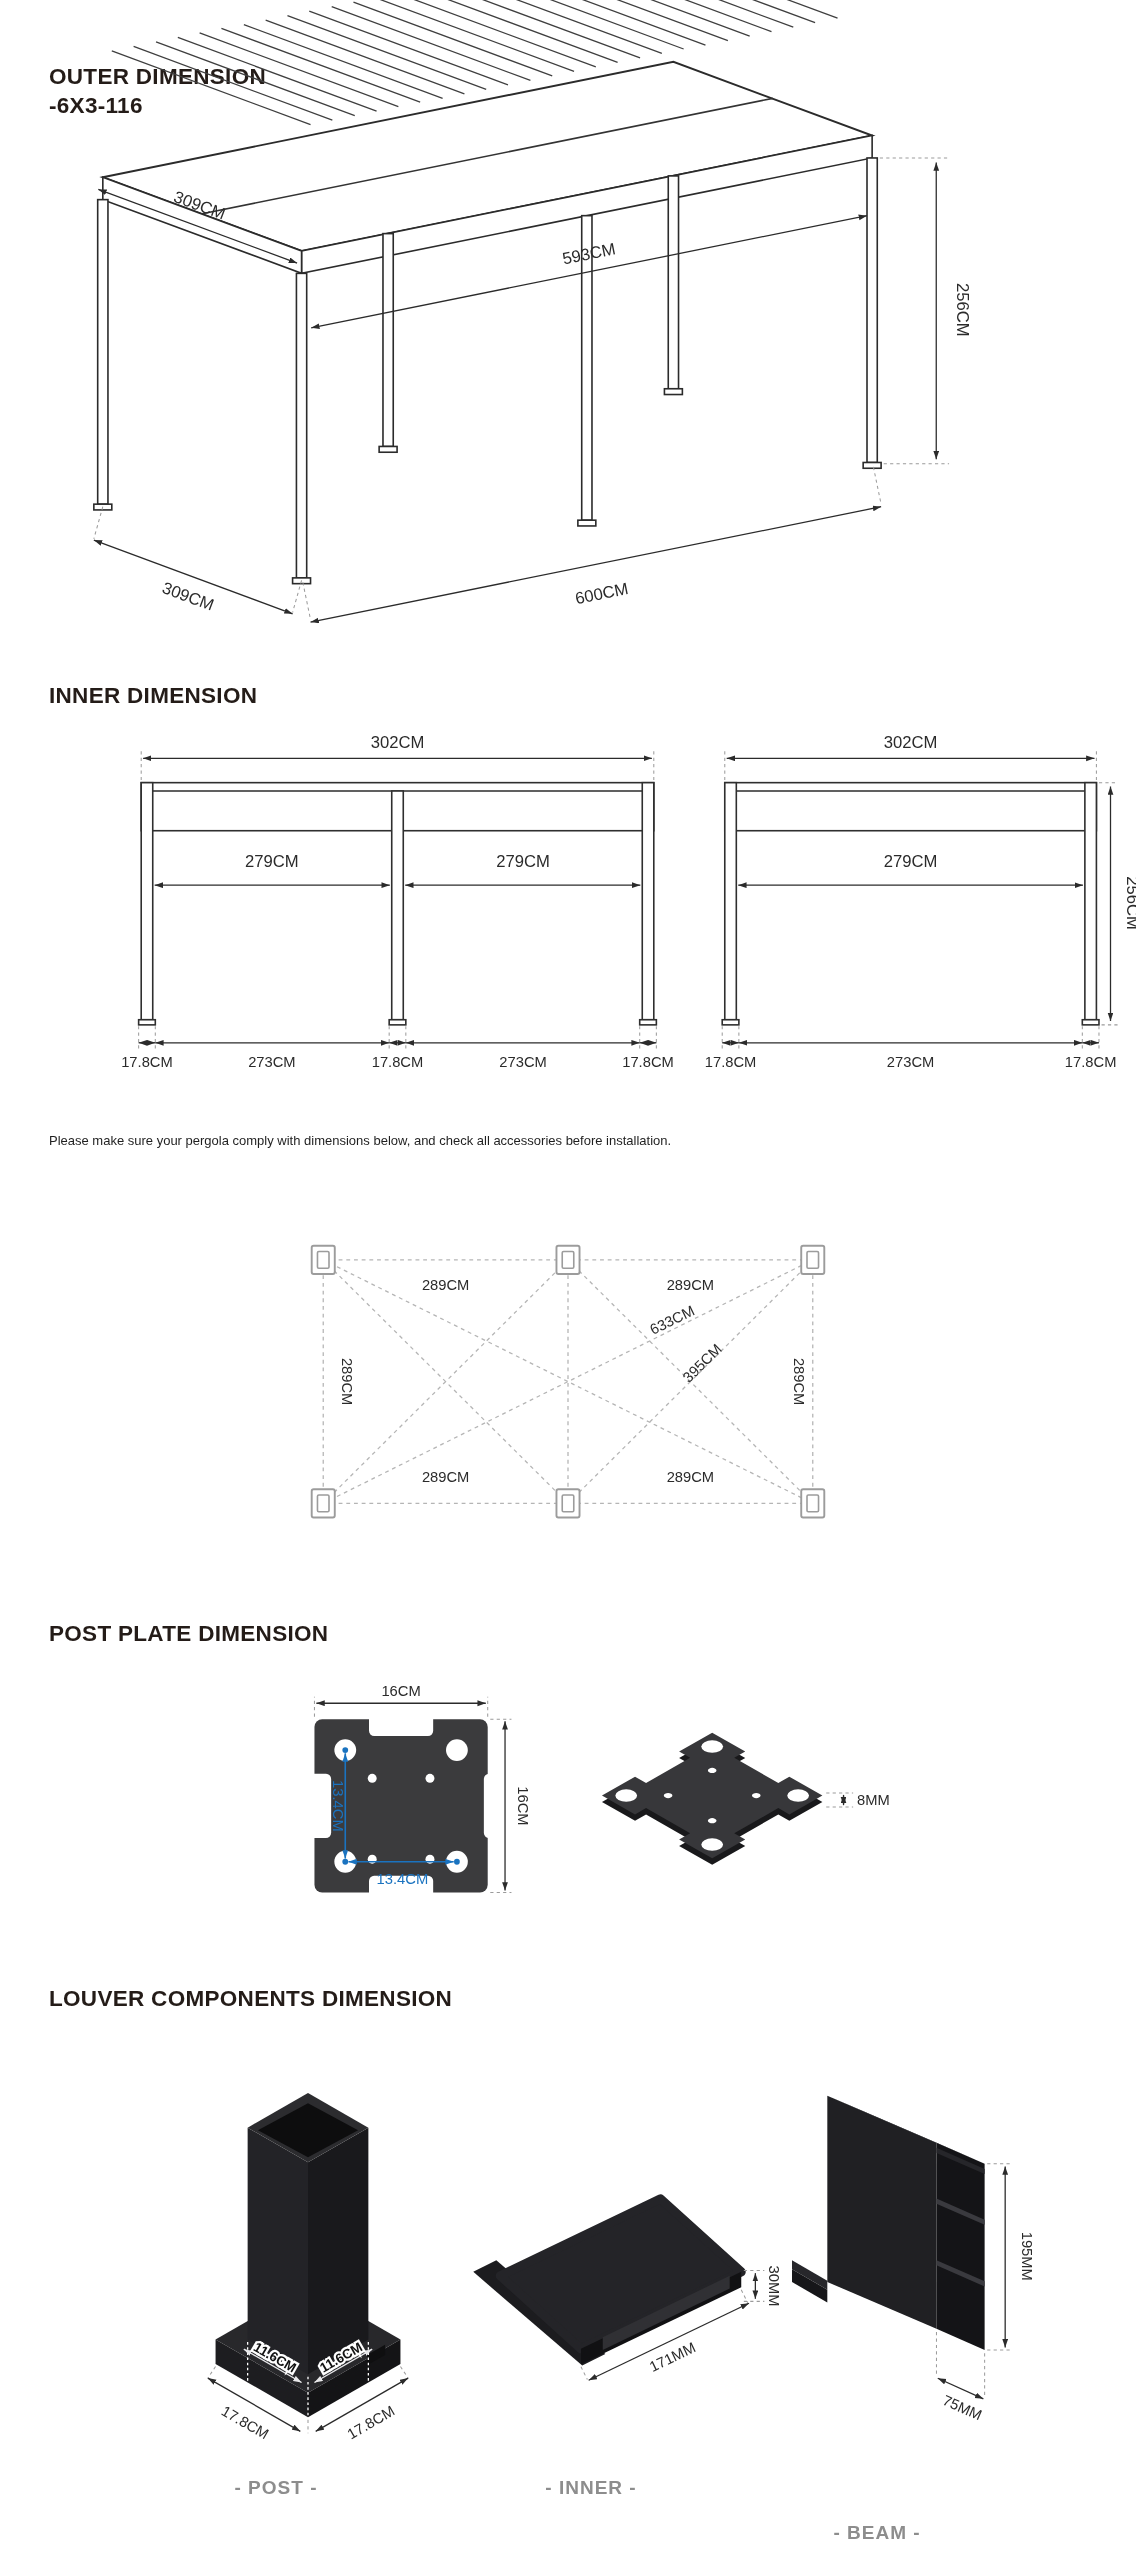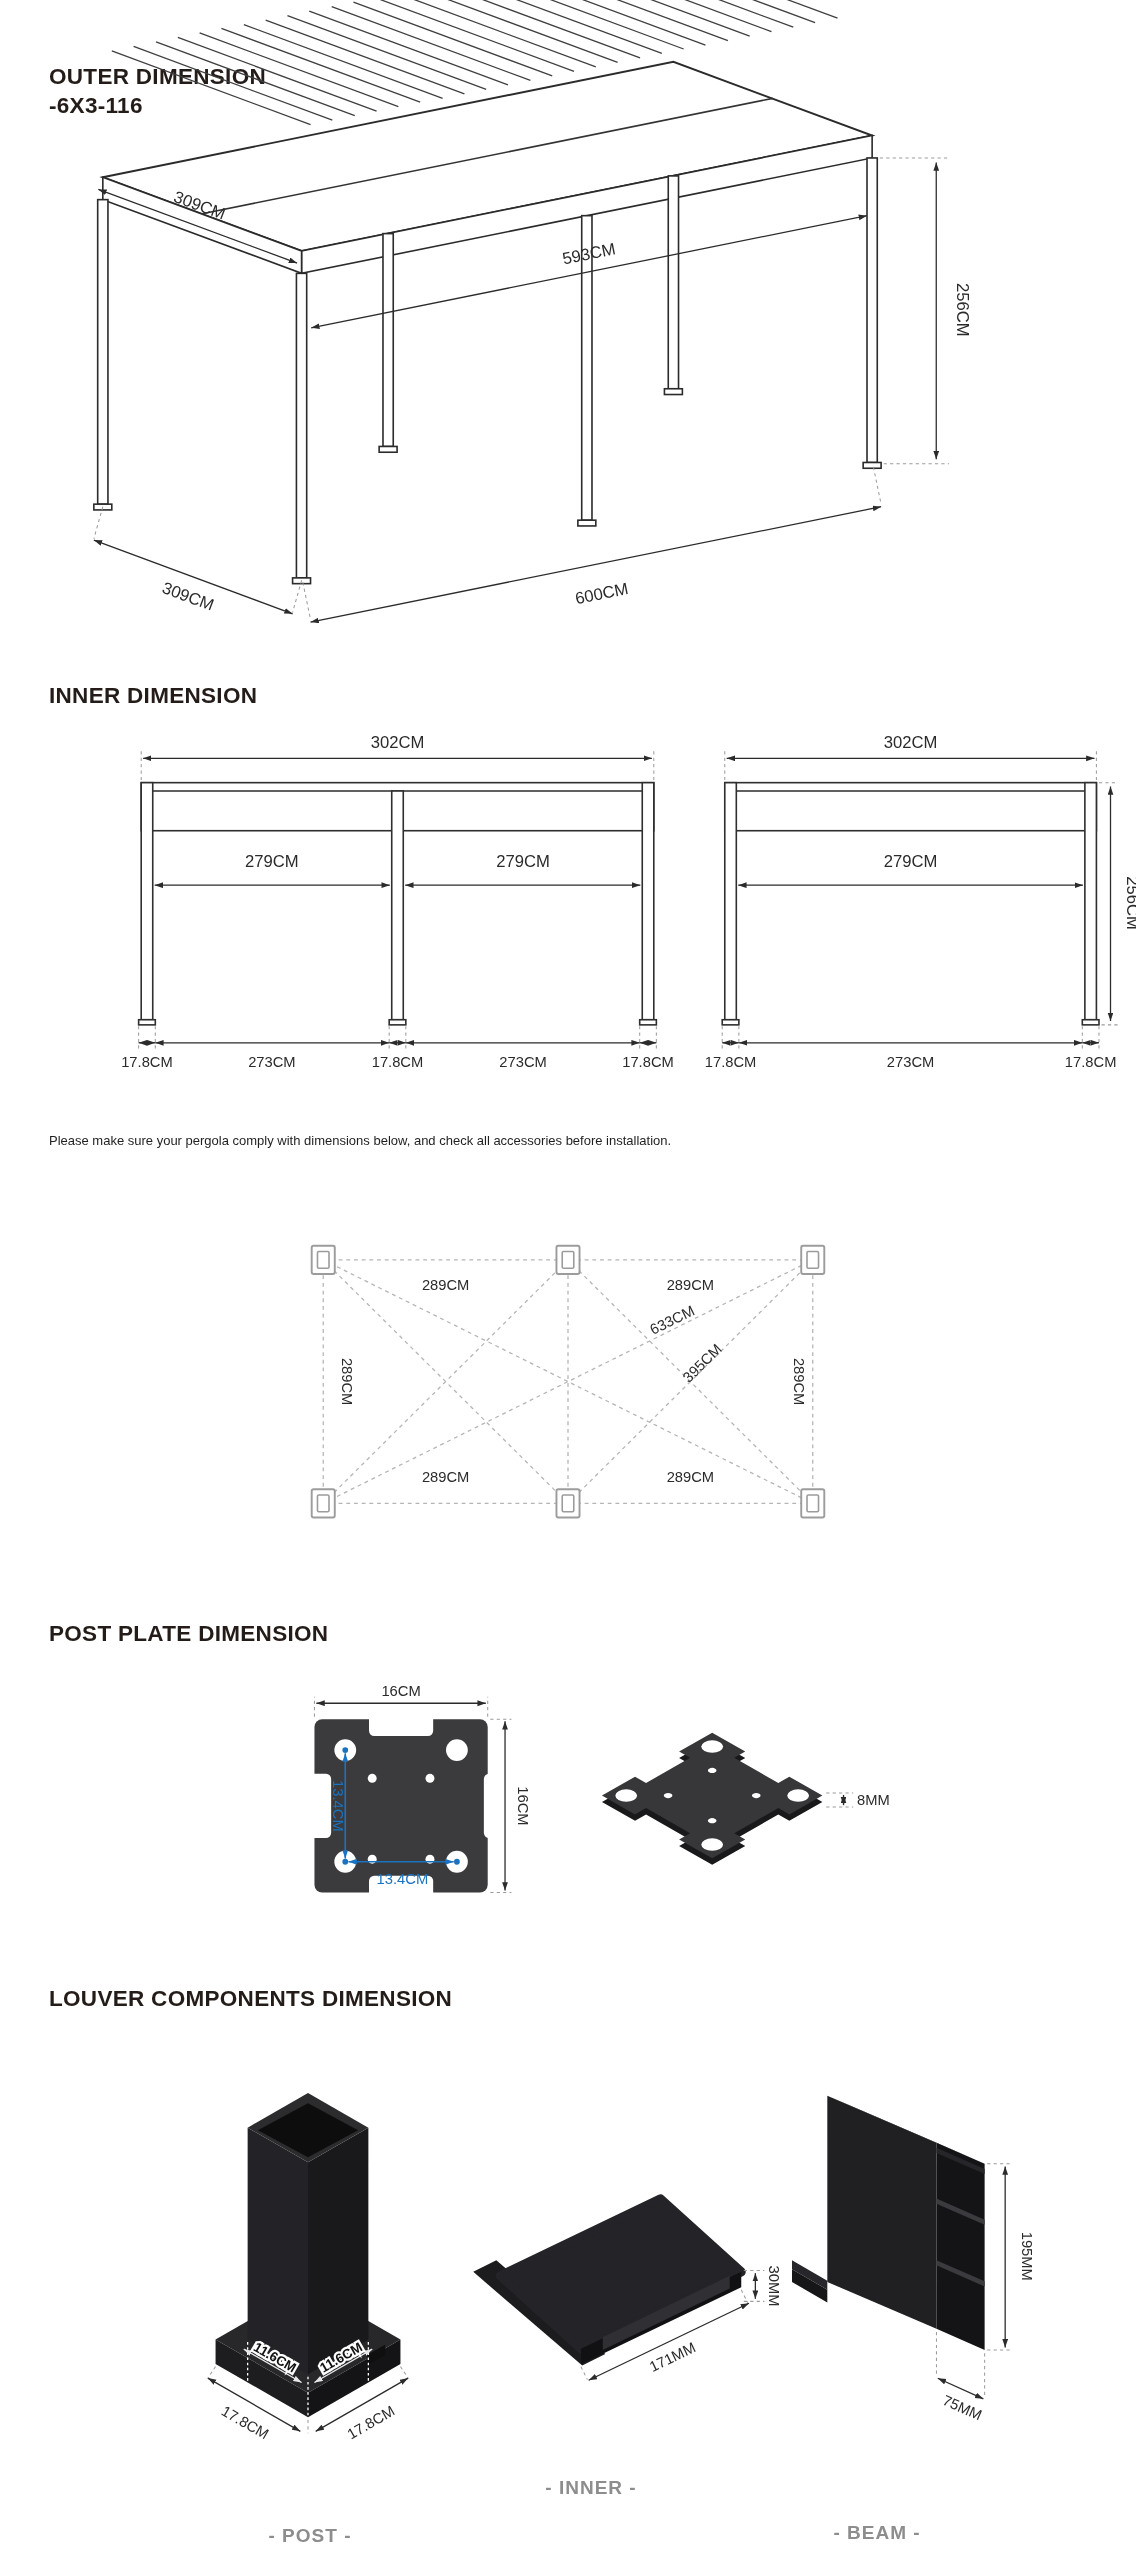--- a/index.html
+++ b/index.html
@@ -386,18 +386,18 @@
       <text class="dim-s" x="358" y="262" text-anchor="middle" transform="rotate(90 358 262)">195MM</text>
     </g>
     <g>
       <line class="guide" x1="225" y1="380" x2="225" y2="450"></line>
       <line class="guide" x1="300" y1="413" x2="300" y2="483"></line>
       <line class="ln" x1="227" y1="452" x2="298" y2="484" marker-start="url(#ma)" marker-end="url(#ma)"></line>
       <text class="dim-s" x="262" y="505" text-anchor="middle" transform="rotate(23.7 262 505)">75MM</text>
     </g>
   </svg>
 
-  <div class="cap" style="left:246px;top:2477px;width:128px;margin-top:48px;">- POST -</div>
+  <div class="cap" style="left:212px;top:2477px;width:128px;">- POST -</div>
   <div class="cap" style="left:514px;top:2477px;width:154px;">- INNER -</div>
   <div class="cap" style="left:813px;top:2477px;width:128px;margin-top:45px;">- BEAM -</div>
 
 </div>
 
 
 </body></html>

